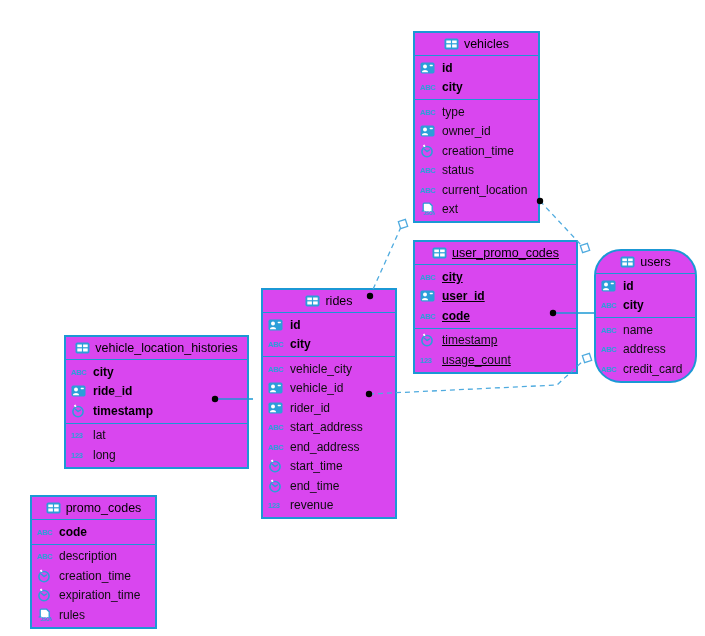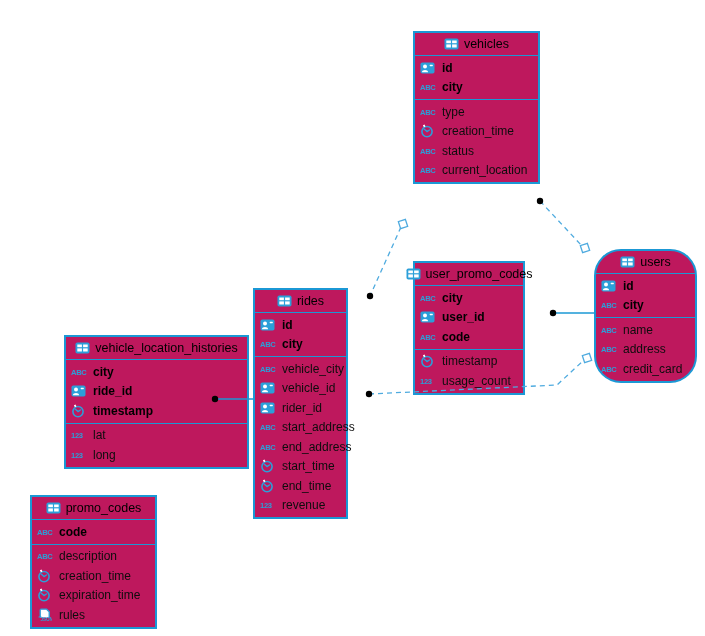--- a/index.html
+++ b/index.html
@@ -1,18 +1,18 @@
 <!DOCTYPE html>
 <html><head>
 <meta charset="utf-8">
 <style>
   html,body{margin:0;padding:0;background:#ffffff;}
   body{width:705px;height:636px;font-family:"Liberation Sans","DejaVu Sans",sans-serif;}
   #canvas{position:relative;width:705px;height:636px;background:#fff;overflow:hidden;}
-  .tbl{position:absolute;box-sizing:border-box;background:#be185d;border:2px solid #1b98d5;}
+  .tbl{position:absolute;box-sizing:border-box;background:#d946ef;border:2px solid #1b98d5;}
   .tbl-h{height:22px;display:flex;align-items:center;justify-content:center;gap:5px;
          border-bottom:1.5px solid #1b98d5;font-size:12.5px;color:#000;white-space:nowrap;}
   .sec{padding:2px 0;}
   .divider{border-top:1.5px solid #1b98d5;}
   .row{height:19.5px;display:flex;align-items:center;gap:4px;padding:0 5px;
        font-size:12px;color:#0d0d0d;white-space:nowrap;}
   .row.pk .fname{font-weight:bold;color:#000;}
   .icn{width:18px;min-width:18px;display:flex;align-items:flex-start;justify-content:flex-start;}
   .tbl-icn{display:flex;align-items:center;}
   #rel{position:absolute;left:0;top:0;width:705px;height:636px;}
@@ -62,20 +62,31 @@
         <div class="row">
           <span class="icn">
             <svg width="17" height="10" viewBox="0 0 17 10">
               <text x="0" y="8" font-size="7.6" font-weight="bold" letter-spacing="-0.3" fill="#2b9fd9" font-family="Liberation Sans, DejaVu Sans, sans-serif">ABC</text>
             </svg>
           </span>
           <span class="fname">type</span>
         </div>
         <div class="row">
           <span class="icn">
+            <svg width="15" height="12" viewBox="0 0 15 12">
+              <rect x="0.5" y="0.5" width="14" height="11" rx="1.8" fill="#2b9fd9"></rect>
+              <circle cx="5" cy="4.6" r="2" fill="#fff"></circle>
+              <path d="M1.9,10.2 C1.9,7.3 8.1,7.3 8.1,10.2 Z" fill="#fff"></path>
+              <rect x="9.7" y="2.7" width="3.1" height="1.5" rx="0.4" fill="#fff"></rect>
+            </svg>
+          </span>
+          <span class="fname">owner_id</span>
+        </div>
+        <div class="row">
+          <span class="icn">
             <svg width="14" height="14" viewBox="0 0 14 14">
               <circle cx="7" cy="7.6" r="5.1" fill="none" stroke="#2b9fd9" stroke-width="1.6"></circle>
               <path d="M7,7.6 L4.4,5.2 M7,7.6 L9.4,6" stroke="#2b9fd9" stroke-width="1.4" stroke-linecap="round" fill="none"></path>
               <path d="M3.4,2.2 L5,1.4" stroke="#fff" stroke-width="2.2"></path>
             </svg>
           </span>
           <span class="fname">creation_time</span>
         </div>
         <div class="row">
           <span class="icn">
@@ -86,23 +97,33 @@
           <span class="fname">status</span>
         </div>
         <div class="row">
           <span class="icn">
             <svg width="17" height="10" viewBox="0 0 17 10">
               <text x="0" y="8" font-size="7.6" font-weight="bold" letter-spacing="-0.3" fill="#2b9fd9" font-family="Liberation Sans, DejaVu Sans, sans-serif">ABC</text>
             </svg>
           </span>
           <span class="fname">current_location</span>
         </div>
+        <div class="row">
+          <span class="icn">
+            <svg width="15" height="14" viewBox="0 0 15 14">
+              <path d="M3.2,9.5 L3.2,2.2 Q3.2,1.2 4.2,1.2 L9.6,1.2 L12.2,3.8 L12.2,9.8" fill="#fff" stroke="#2b9fd9" stroke-width="1.3"></path>
+              <path d="M1.6,9.3 Q3,8.3 4.4,9.3" fill="none" stroke="#2b9fd9" stroke-width="1.1"></path>
+              <text x="3.4" y="13" font-size="4.6" font-weight="bold" fill="#2b9fd9" font-family="Liberation Sans, DejaVu Sans, sans-serif">JSON</text>
+            </svg>
+          </span>
+          <span class="fname">ext</span>
+        </div>
       </div>
     </div>
-    <div class="tbl" style="left: 413px; top: 261px; width: 112px;">
+    <div class="tbl" style="left: 413px; top: 240px; width: 165px; text-decoration: underline;">
       <div class="tbl-h">
         <span class="tbl-icn">
           <svg width="15" height="12" viewBox="0 0 15 12">
             <rect x="0.5" y="0.5" width="14" height="11" rx="1.8" fill="#2b9fd9"></rect>
             <rect x="2.3" y="2.5" width="4.6" height="2.7" fill="#fff"></rect>
             <rect x="8.1" y="2.5" width="4.6" height="2.7" fill="#fff"></rect>
             <rect x="2.3" y="6.4" width="4.6" height="3.1" fill="#fff"></rect>
             <rect x="8.1" y="6.4" width="4.6" height="3.1" fill="#fff"></rect>
           </svg>
         </span>
@@ -214,21 +235,21 @@
         <div class="row">
           <span class="icn">
             <svg width="17" height="10" viewBox="0 0 17 10">
               <text x="0" y="8" font-size="7.6" font-weight="bold" letter-spacing="-0.3" fill="#2b9fd9" font-family="Liberation Sans, DejaVu Sans, sans-serif">ABC</text>
             </svg>
           </span>
           <span class="fname">credit_card</span>
         </div>
       </div>
     </div>
-    <div class="tbl" style="left: 253px; top: 288px; width: 95px;">
+    <div class="tbl" style="left: 261px; top: 288px; width: 136px;">
       <div class="tbl-h">
         <span class="tbl-icn">
           <svg width="15" height="12" viewBox="0 0 15 12">
             <rect x="0.5" y="0.5" width="14" height="11" rx="1.8" fill="#2b9fd9"></rect>
             <rect x="2.3" y="2.5" width="4.6" height="2.7" fill="#fff"></rect>
             <rect x="8.1" y="2.5" width="4.6" height="2.7" fill="#fff"></rect>
             <rect x="2.3" y="6.4" width="4.6" height="3.1" fill="#fff"></rect>
             <rect x="8.1" y="6.4" width="4.6" height="3.1" fill="#fff"></rect>
           </svg>
         </span>

